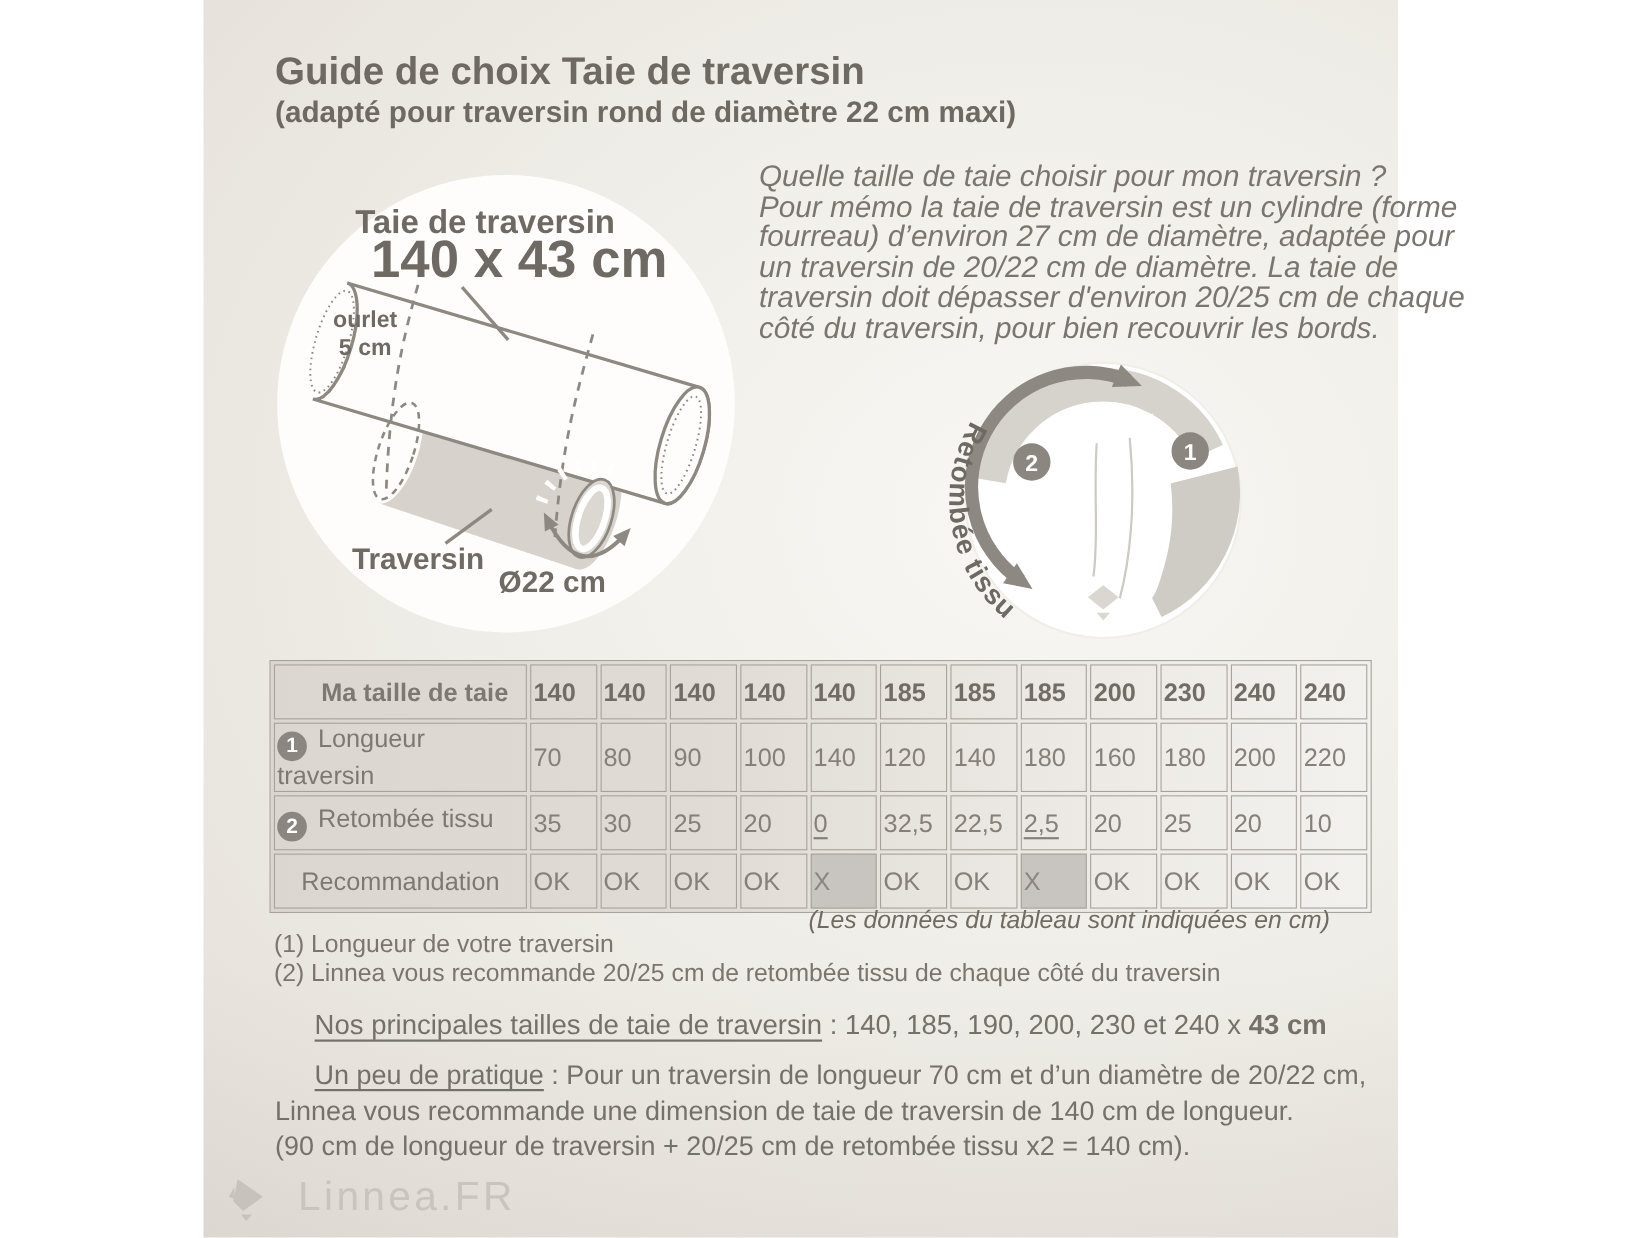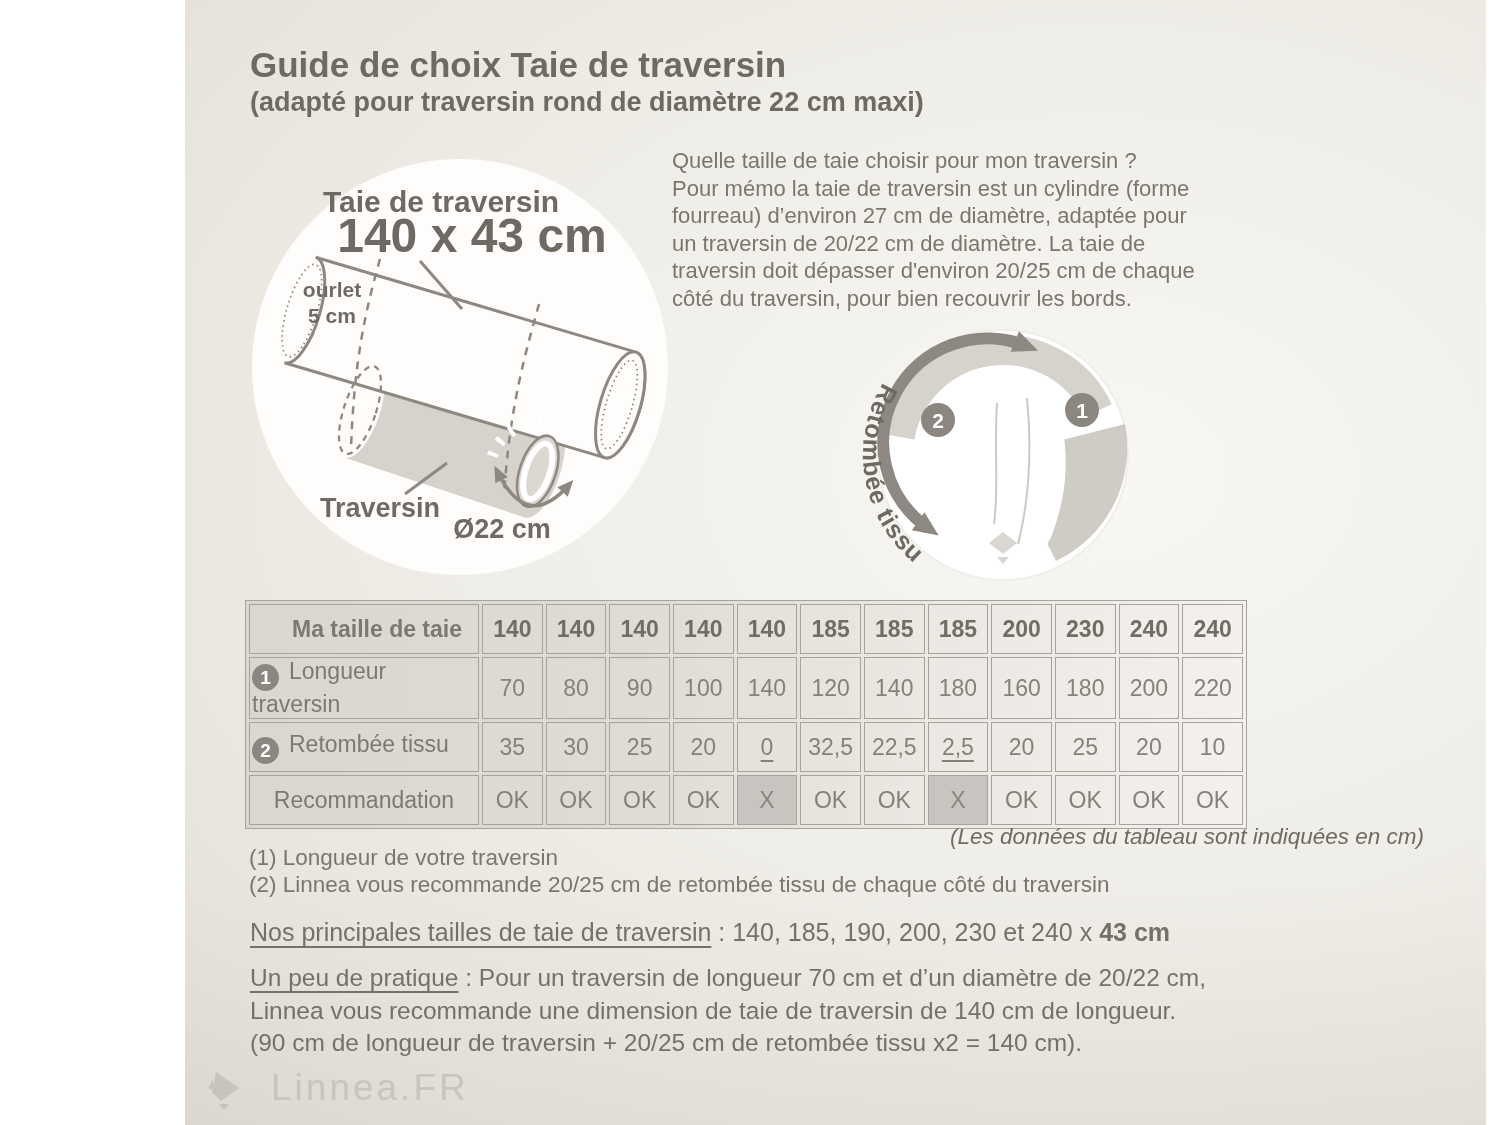--- a/index.html
+++ b/index.html
@@ -1,70 +1,70 @@
 <!DOCTYPE html>
 <html><head>
 <meta charset="utf-8">
 <style>
   html,body{margin:0;padding:0;}
   body{
     width:1500px;height:1125px;background:#ffffff;position:relative;overflow:hidden;
     font-family:"Liberation Sans","DejaVu Sans",sans-serif;
   }
   #content{
-    position:absolute;left:185px;top:0;width:1301px;height:1125px;
+    position:absolute;left:185px;top:0;width:1086px;height:1125px;
     background:
       linear-gradient(to bottom, rgba(0,0,0,0) 78%, rgba(110,100,88,0.05) 100%),
       radial-gradient(120% 95% at 70% 42%, #f8f7f3 0%, #efede7 42%, #e7e3dc 72%, #dbd7d0 100%);
   }
   .abs{position:absolute;}
 
   
   #page-title{left:65px;top:44px;color:#6e6a63;}
   #page-title .t1{font-size:35px;font-weight:700;line-height:42px;}
   #page-title .t2{font-size:27px;font-weight:600;line-height:33px;}
 
   
-  #intro{left:487px;top:147px;font-size:22px;line-height:27.5px;color:#7a766f;white-space:nowrap;}
+  #intro{left:505px;top:147px;font-size:27px;line-height:27.5px;color:#7a766f;white-space:nowrap;font-style:italic;}
 
   
   svg{overflow:visible;display:block;}
   #circle1{left:65px;top:157px;}
   #circle2{left:691px;top:328px;}
 
   
   #size-table{
     left:60px;top:600px;width:1002px;
     border-collapse:separate;border-spacing:3px;table-layout:fixed;
     background:linear-gradient(90deg,#dbd7d0 0%, #e0dcd5 40%, #ebe8e3 68%, #f3f1ed 100%);
     border:1px solid #a7a39c;
     font-size:23px;color:#85817a;
   }
   #size-table td{
-    border:1px solid #a7a39c;height:48px;text-align:center;vertical-align:middle;
+    border:1px solid #a7a39c;height:48px;vertical-align:middle;
     padding:0 2px;overflow:hidden;
   }
   #size-table td.head{font-weight:700;color:#716d66;margin-left:32px;}
   #size-table td.label-cell{text-align:left;color:#7d7972;}
   #size-table td.label-cell.head{padding-left:42px;}
   #size-table td.label-cell.centered{text-align:center;padding-left:2px;}
   #size-table td.xcell{background:#c8c5c0;color:#8a867f;}
   #size-table td.u{text-decoration:underline;text-underline-offset:5px;}
   .badge{
     display:inline-block;width:27px;height:27px;border-radius:50%;
     background:#8b8780;color:#ffffff;font-weight:700;font-size:19px;
     text-align:center;line-height:27px;margin-right:10px;vertical-align:-5px;
   }
 
   #table-caption{top:824px;right:62px;font-style:italic;font-size:22.5px;color:#6f6b64;}
 
   
   #footnotes{left:64px;top:844px;font-size:22.5px;line-height:27px;color:#7a766f;white-space:nowrap;}
   #sizes-line{left:65px;top:918px;font-size:25px;color:#74706a;white-space:nowrap;}
-  #sizes-line .ul, #practice .ul{text-decoration:underline;text-underline-offset:5px;}
+  #sizes-line .ul, #practice .ul{text-decoration:underline;text-underline-offset:5px;margin-left:36px;}
   #sizes-line .b{font-weight:700;}
   #practice{left:65px;top:962px;font-size:24.5px;line-height:32.5px;color:#74706a;white-space:nowrap;}
 
   
   #logo{left:20px;top:1066px;display:flex;align-items:center;color:#c9c4bd;}
   #logo .logo-text{font-size:37px;letter-spacing:3px;margin-left:26px;}
 </style>
 </head>
 <body>
 

